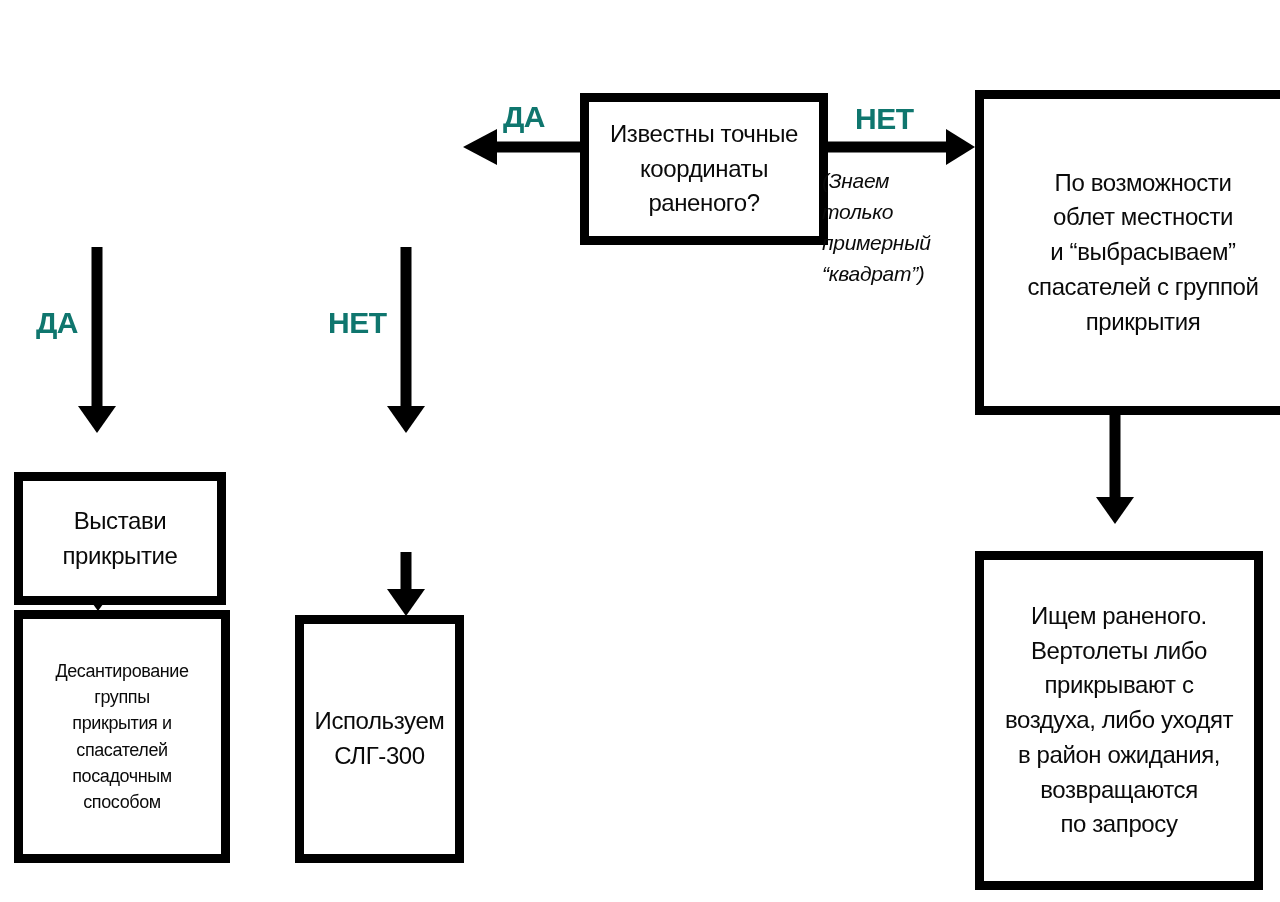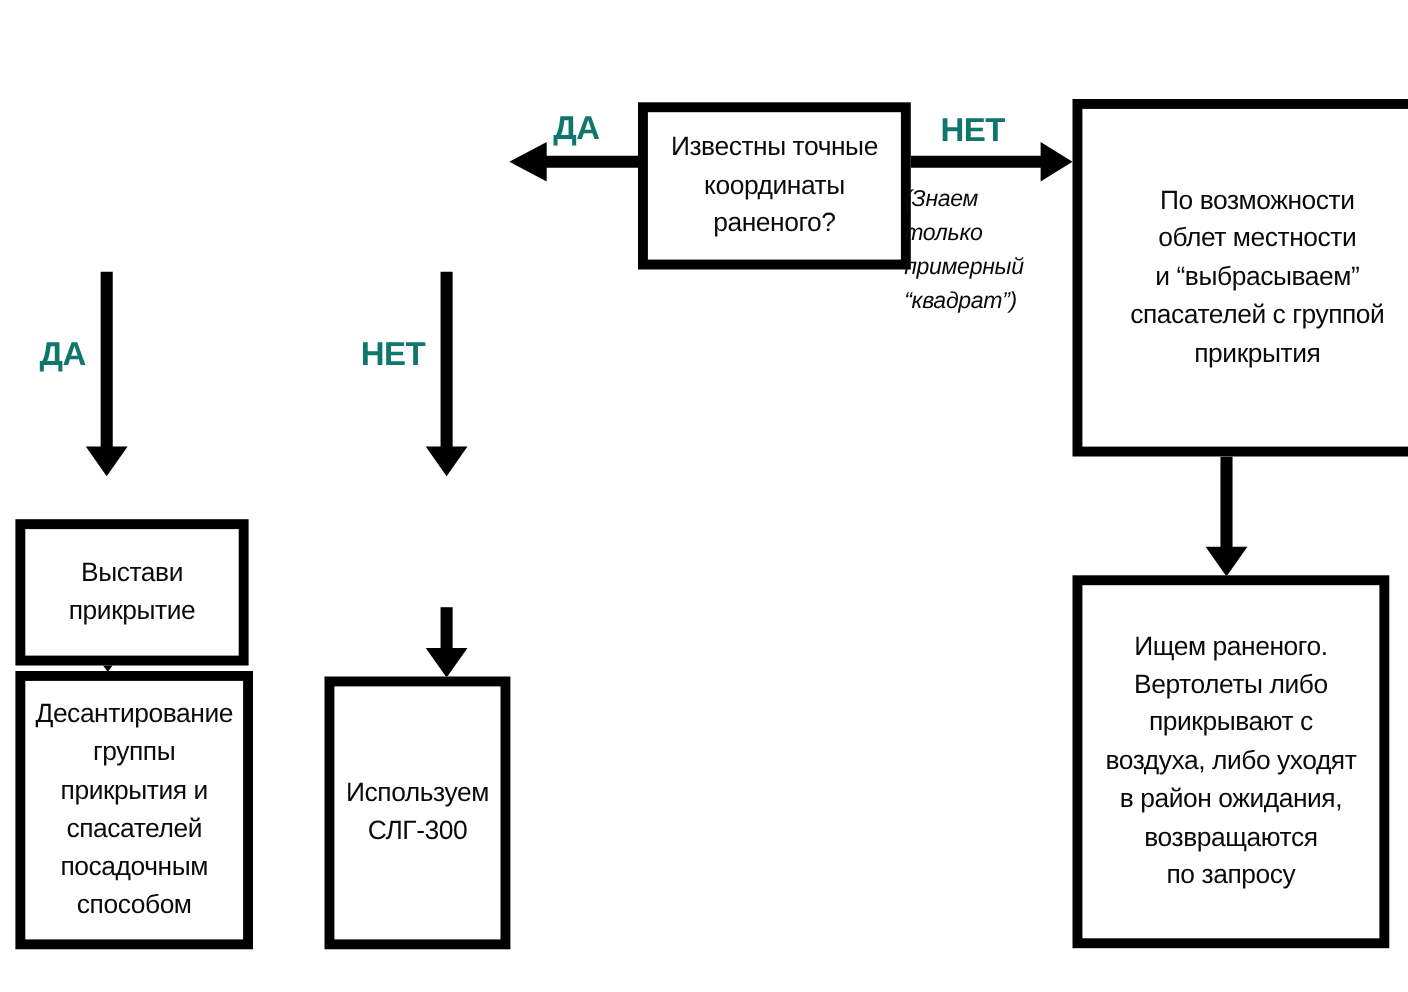--- a/index.html
+++ b/index.html
@@ -56,23 +56,23 @@
     text-align: left;
     white-space: pre-line;
     color: #0a0a0a;
   }
   
   #node-can-land        { left: 22px;  top: 90px;  width: 441px; height: 157px; font-size: 25px; }
   #node-known-coords    { left: 580px; top: 93px;  width: 248px; height: 152px; font-size: 24px; align-items: center; }
   #node-flyover         { left: 975px; top: 90px;  width: 336px; height: 325px; font-size: 24px; }
   #node-set-cover       { left: 14px;  top: 432px; width: 212px; height: 133px; font-size: 24px; margin-top: 40px; }
   #node-cover-air       { left: 295px; top: 433px; width: 167px; height: 119px; font-size: 24px; }
-  #node-landing-party   { left: 14px;  top: 610px; width: 216px; height: 253px; font-size: 24px; }
+  #node-landing-party   { left: 14px;  top: 610px; width: 216px; height: 253px; font-size: 18px; }
   #node-use-slg300      { left: 295px; top: 615px; width: 169px; height: 248px; font-size: 24px; }
-  #node-search-wounded  { left: 975px; top: 523px; width: 288px; height: 339px; font-size: 24px; }
+  #node-search-wounded  { left: 975px; top: 551px; width: 288px; height: 339px; font-size: 24px; }
   
   #label-yes-top  { left: 503px; top: 100px; width: 58px; }
   #label-no-top   { left: 855px; top: 102px; width: 72px; }
   #label-yes-left { left: 36px;  top: 306px; width: 58px; }
   #label-no-left  { left: 328px; top: 306px; width: 66px; }
   
   #note-approx-square   { left: 822px; top: 165px; width: 140px; }
   #note-calm-terrain    { left: 113px; top: 268px; width: 160px; }
   #note-tense-situation { left: 416px; top: 265px; width: 158px; }
 </style>

